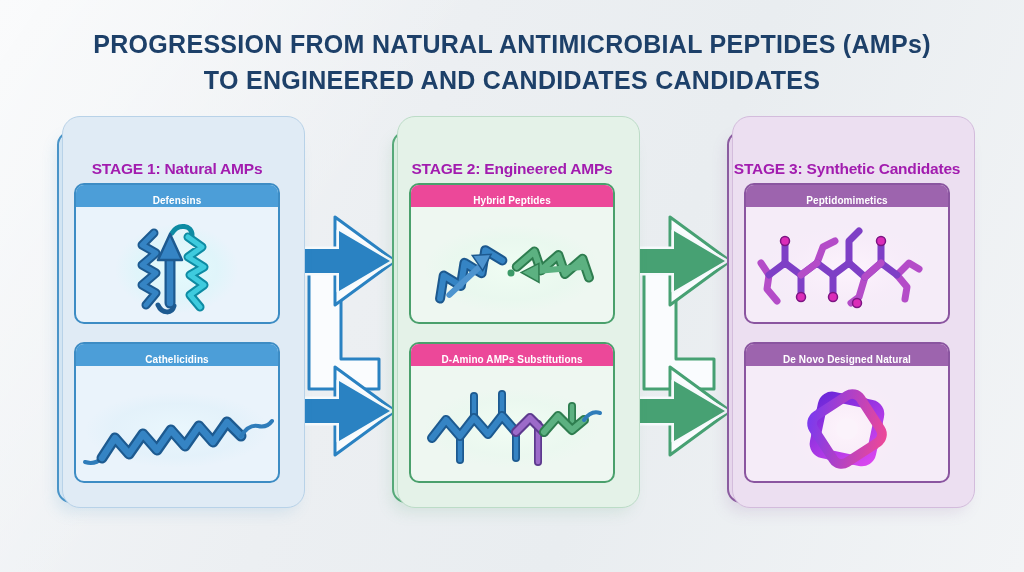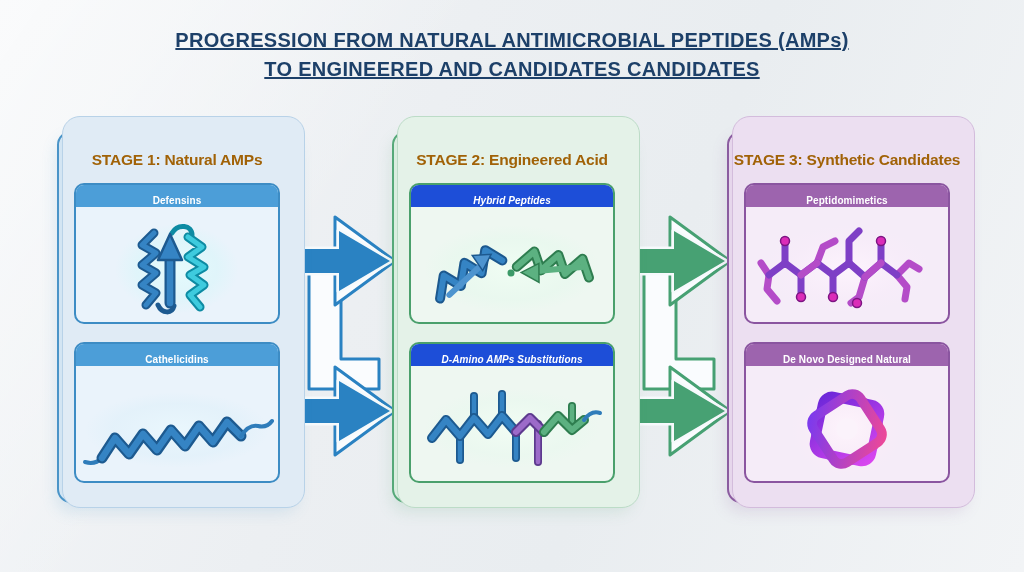--- a/index.html
+++ b/index.html
@@ -5,47 +5,47 @@
   html,body{margin:0;padding:0;}
   .canvas{
     position:relative;width:1024px;height:572px;overflow:hidden;
     font-family:"Liberation Sans",sans-serif;
     background:linear-gradient(112deg,#f4f6f8 0%,#eceff2 38%,#e9edf0 62%,#f2f4f6 100%);
   }
   .canvas::after{content:"";position:absolute;inset:0;pointer-events:none;
     background:linear-gradient(125deg,rgba(255,255,255,.55) 0%,rgba(255,255,255,0) 34%);}
   
   .title{position:absolute;top:26px;left:0;width:100%;text-align:center;z-index:3;}
-  .title div{font-size:20px;font-weight:bold;color:#1d4069;letter-spacing:.3px;line-height:1.45;text-decoration:underline;}
+  .title div{font-size:25px;font-weight:bold;color:#1d4069;letter-spacing:.3px;line-height:1.45;}
   
   .stage{position:absolute;top:131px;width:240px;height:372px;border-radius:14px;
     border:2px solid;box-sizing:border-box;z-index:2;}
   .stage::before{content:"";position:absolute;top:-17px;left:3px;right:-10px;bottom:-7px;
     border-radius:18px;z-index:-1;border:1px solid;}
-  .stage-label{margin-top:18px;text-align:center;font-weight:bold;font-size:15.5px;
-    color:#a16207;letter-spacing:-0.2px;white-space:nowrap;}
+  .stage-label{margin-top:27px;text-align:center;font-weight:bold;font-size:15.5px;
+    color:#a21caf;letter-spacing:-0.2px;white-space:nowrap;}
   .s1{left:57px;background:#d3e5f3;border-color:#4a94c8;box-shadow:0 8px 16px rgba(74,148,200,.18);}
   .s1::before{background:#e0ebf5;border-color:#b8d2e8;}
   .s2{left:392px;background:#daedе0;background:#daede0;border-color:#56a979;box-shadow:0 8px 16px rgba(86,169,121,.18);}
   .s2::before{background:#e4f2e8;border-color:#bcdcc7;}
   .s3{left:727px;background:#e6d6ec;border-color:#8b5ca0;box-shadow:0 8px 16px rgba(139,92,160,.18);}
   .s3::before{background:#ecdff1;border-color:#d3bcdc;}
   
   .card{position:absolute;left:15px;right:15px;height:141px;border-radius:10px;
     border:2px solid;overflow:hidden;box-sizing:border-box;}
   .card1{top:50px;}
   .card2{top:209px;}
   .card-header{height:22px;line-height:31px;text-align:center;color:#fff;font-weight:bold;
     font-size:10px;letter-spacing:.1px;white-space:nowrap;}
   .card-body{position:absolute;top:31px;bottom:0;left:0;right:0;
     display:flex;align-items:center;justify-content:center;}
   .s1 .card{border-color:#3d8cc4;background:#eaf3fb;}
   .s1 .card-header{background:#4c9ed8;}
   .s2 .card{border-color:#4aa06c;background:#eef7f1;}
-  .s2 .card-header{background:#1d4ed8;font-style:italic;}
+  .s2 .card-header{background:#ec4899;}
   .s3 .card{border-color:#8a55a0;background:#f5ecf8;}
   .s3 .card-header{background:#9d64ae;}
   
   .flow{position:absolute;top:205px;width:120px;height:260px;z-index:1;}
   .flow-blue{left:283px;}
   .flow-green{left:618px;}
   .flow .outline{fill:#fafcfe;stroke-width:3;stroke-linejoin:round;}
   .flow .solid{stroke:#f6fafc;stroke-width:5;stroke-linejoin:round;paint-order:stroke;}
   .flow-blue .outline{stroke:#2a82c2;}
   .flow-blue .solid{fill:#2a82c2;}
@@ -121,21 +121,21 @@
           <path d="M8,80 q10,3 17,-4" fill="none" stroke="#2f7cba" stroke-width="4" stroke-linecap="round"></path>
           <polyline points="25,76 38,56 52,72 66,52 80,68 94,48 108,64 122,44 136,60 150,40 164,54" fill="none" stroke="#1d5a90" stroke-width="11" stroke-linejoin="round" stroke-linecap="round"></polyline>
           <polyline points="25,76 38,56 52,72 66,52 80,68 94,48 108,64 122,44 136,60 150,40 164,54" fill="none" stroke="#3584c4" stroke-width="6.5" stroke-linejoin="round" stroke-linecap="round"></polyline>
           <path d="M164,54 q8,-12 17,-10 q9,2 14,-5" fill="none" stroke="#2f7cba" stroke-width="4" stroke-linecap="round"></path>
         </svg>
       </div>
     </div>
   </div>
 
   <div class="stage s2">
-    <div class="stage-label">STAGE 2: Engineered Acid</div>
+    <div class="stage-label">STAGE 2: Engineered AMPs</div>
 
     <div class="card card1">
       <div class="card-header">Hybrid Peptides</div>
       <div class="card-body">
         <svg width="192" height="100" viewBox="0 0 192 100">
           <defs>
             <radialGradient id="glow3">
                 <stop offset="0%" stop-color="#f0fdf3"></stop>
                 <stop offset="70%" stop-color="#e8f8ee" stop-opacity=".8"></stop>
                 <stop offset="100%" stop-color="#e8f8ee" stop-opacity="0"></stop>

